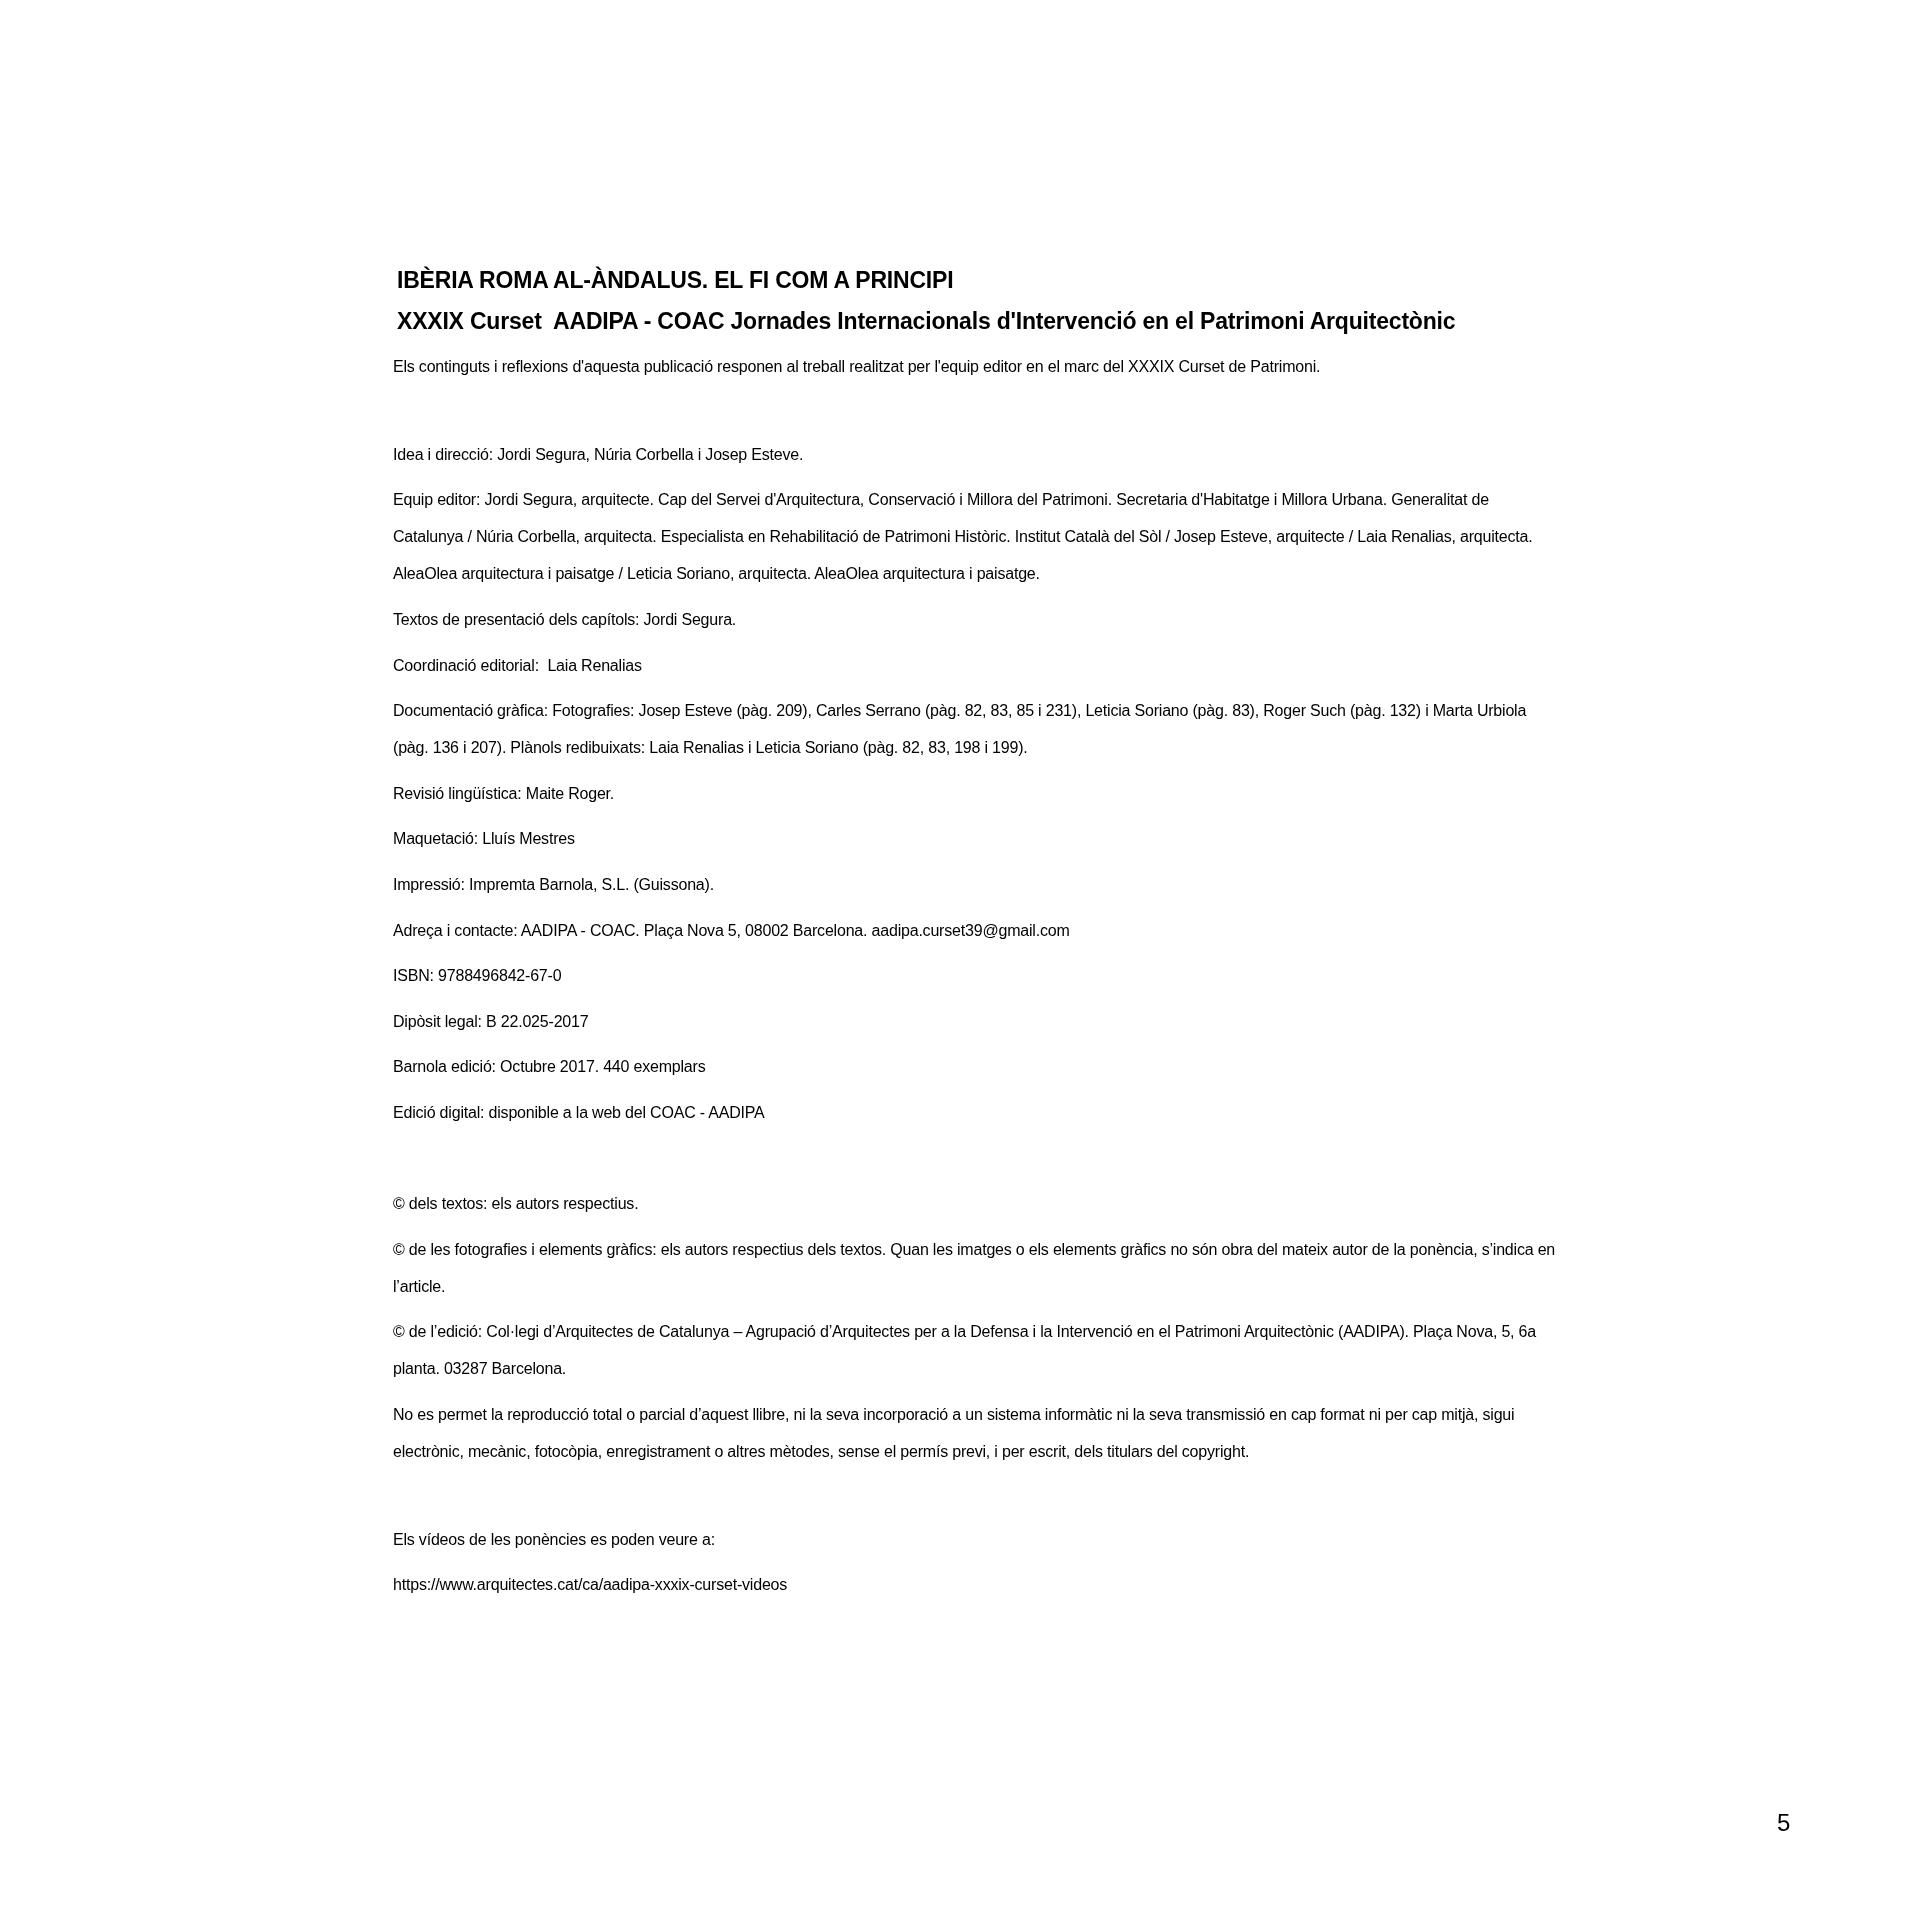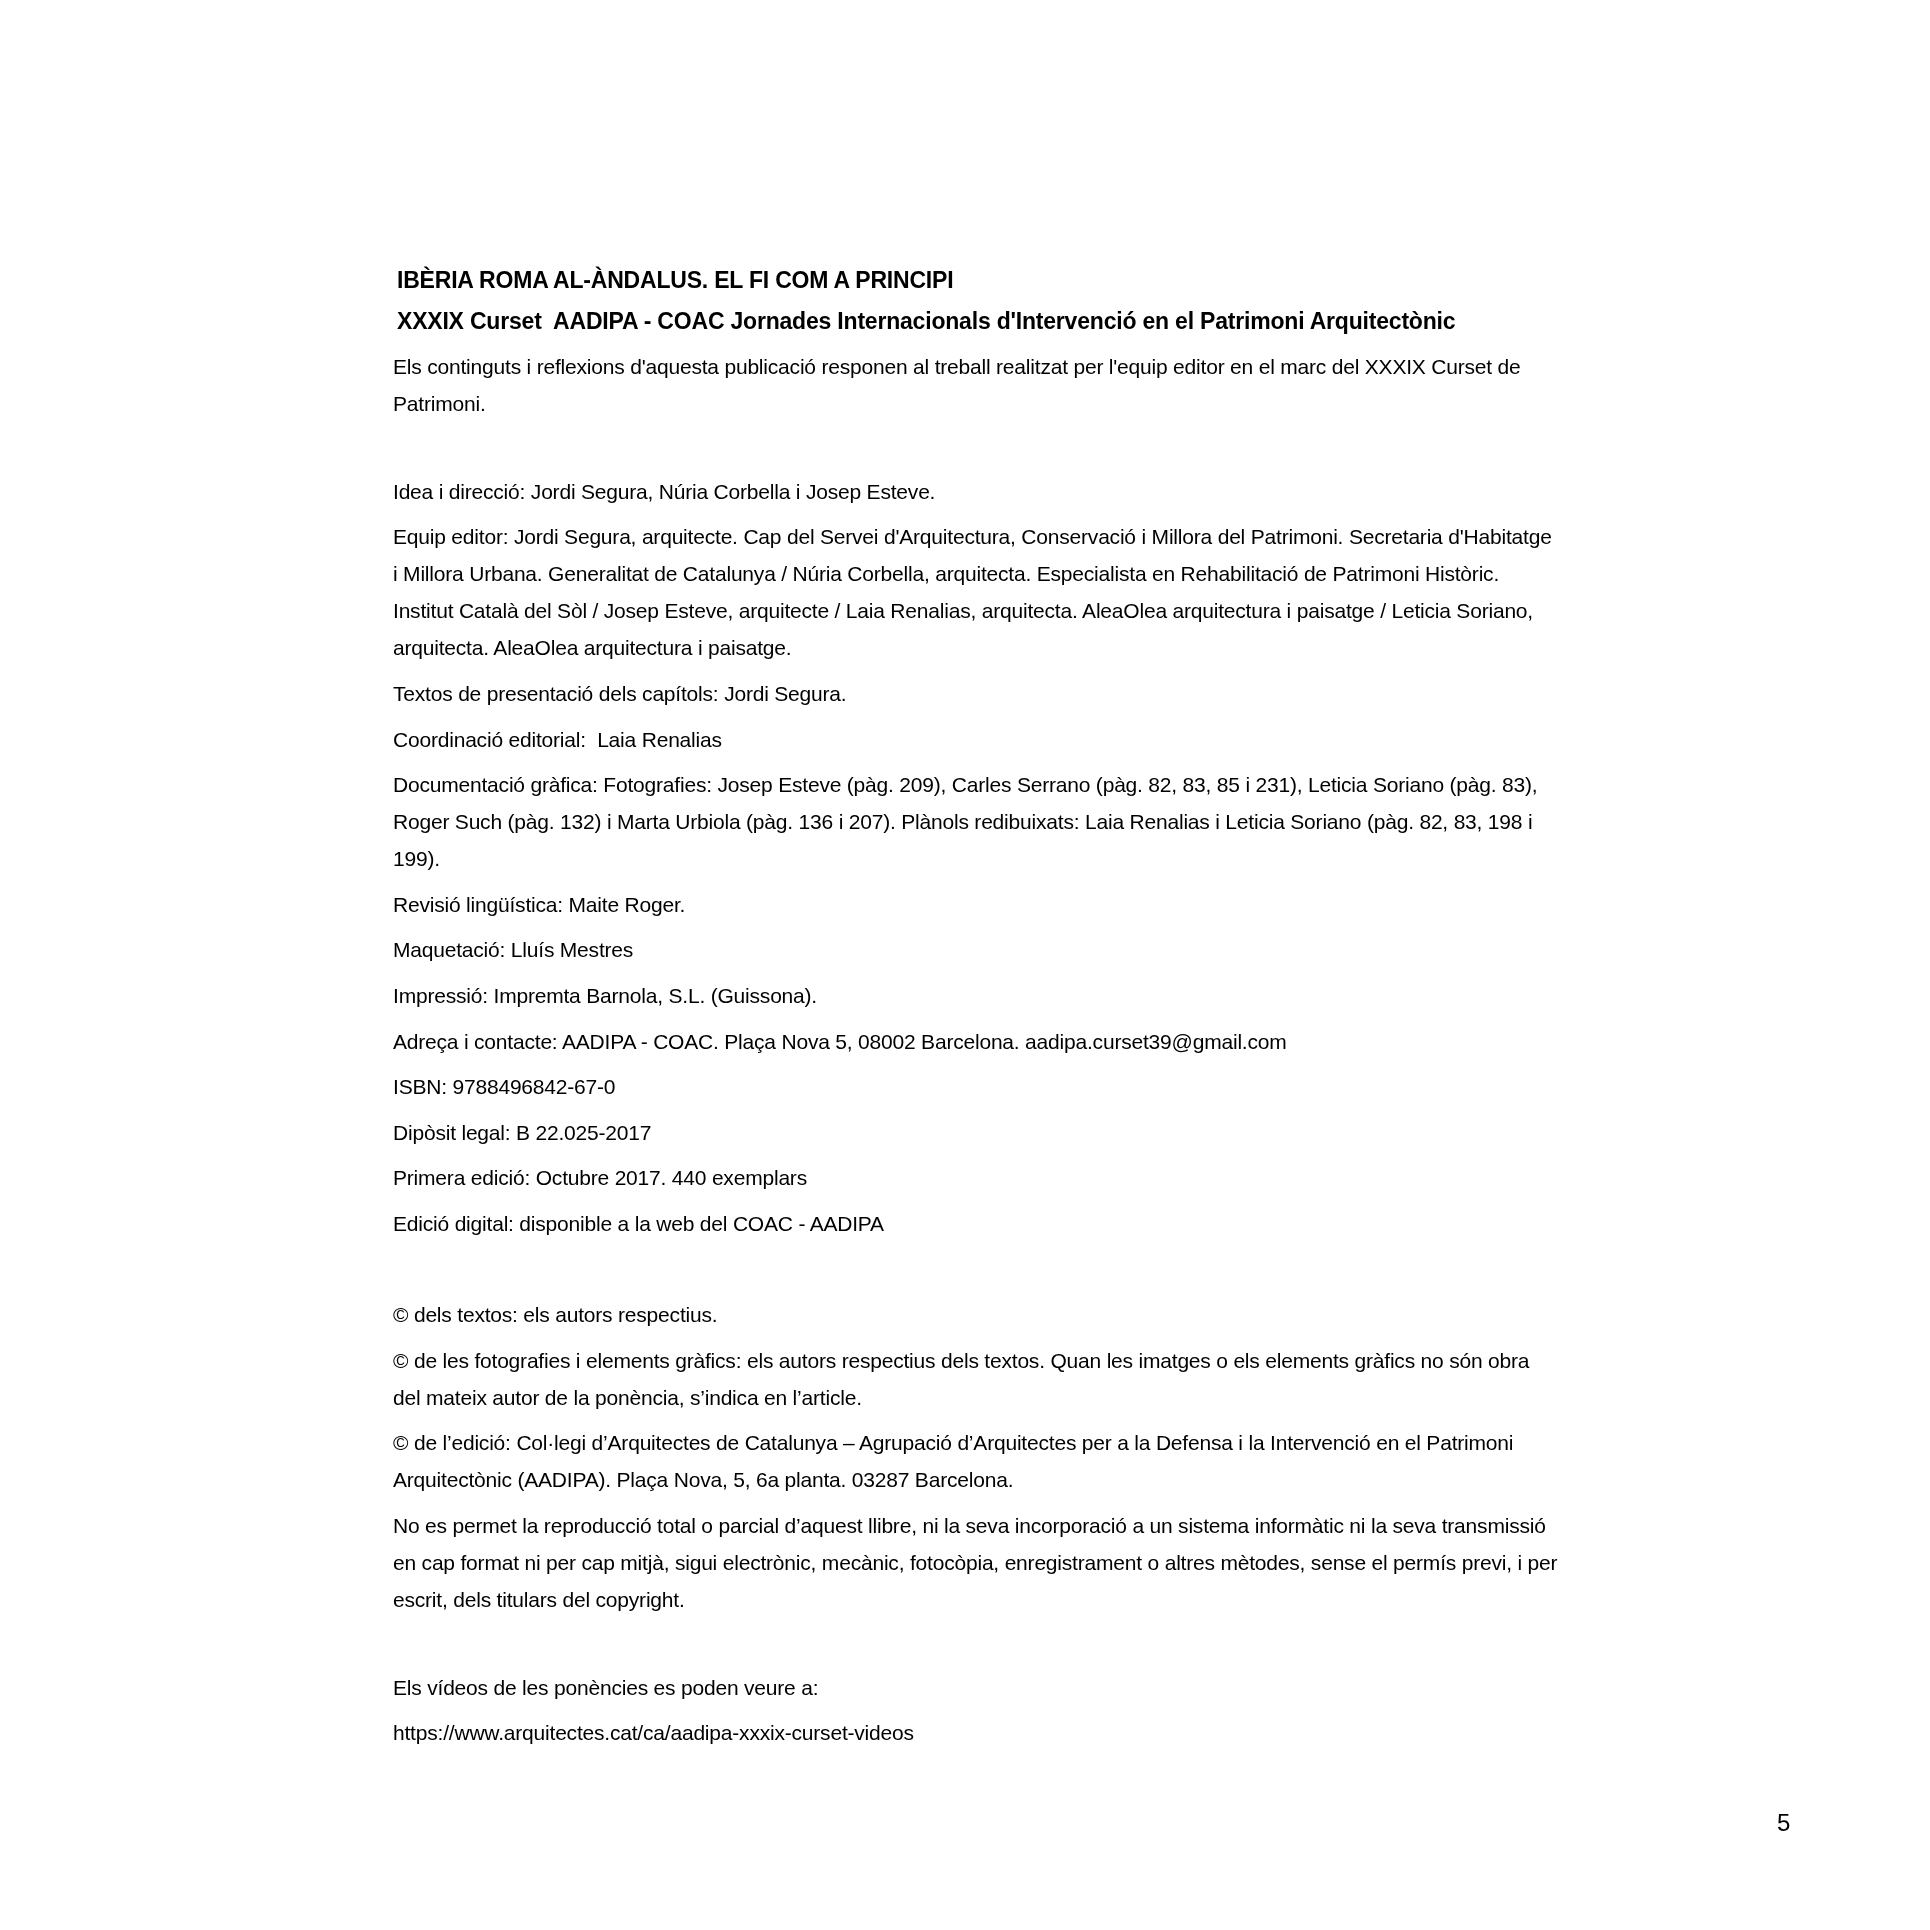--- a/index.html
+++ b/index.html
@@ -24,21 +24,21 @@
   }
   .title-line {
     font-size: 23px;
     font-weight: bold;
     line-height: 37px;
     margin: 4px;
     letter-spacing: -0.2px;
     white-space: pre;
   }
   p.para {
-    font-size: 21px;
+    font-size: 16px;
     line-height: 37px;
     letter-spacing: -0.2px;
     margin: 0 0 8.6px 0;
   }
   .intro {
     margin-top: 7.8px !important;
   }
   .label {
     font-weight: normal;
   }
@@ -80,21 +80,21 @@
       <p class="para"><span class="label">Equip editor:</span><span class="value"> Jordi Segura, arquitecte. Cap del Servei d'Arquitectura, Conservació i Millora del Patrimoni. Secretaria d'Habitatge i Millora Urbana. Generalitat de Catalunya / Núria Corbella, arquitecta. Especialista en Rehabilitació de Patrimoni Històric. Institut Català del Sòl / Josep Esteve, arquitecte / Laia Renalias, arquitecta. AleaOlea arquitectura i paisatge / Leticia Soriano, arquitecta. AleaOlea arquitectura i paisatge.</span></p>
       <p class="para"><span class="label">Textos de presentació dels capítols:</span><span class="value"> Jordi Segura.</span></p>
       <p class="para"><span class="label">Coordinació editorial:</span><span class="value">  Laia Renalias</span></p>
       <p class="para"><span class="label">Documentació gràfica:</span><span class="value"> Fotografies: Josep Esteve (pàg. 209), Carles Serrano (pàg. 82, 83, 85 i 231), Leticia Soriano (pàg. 83), Roger Such (pàg. 132) i Marta Urbiola (pàg. 136 i 207). Plànols redibuixats: Laia Renalias i Leticia Soriano (pàg. 82, 83, 198 i 199).</span></p>
       <p class="para"><span class="label">Revisió lingüística:</span><span class="value"> Maite Roger.</span></p>
       <p class="para"><span class="label">Maquetació:</span><span class="value"> Lluís Mestres</span></p>
       <p class="para"><span class="label">Impressió:</span><span class="value"> Impremta Barnola, S.L. (Guissona).</span></p>
       <p class="para"><span class="label">Adreça i contacte:</span><span class="value"> AADIPA - COAC. Plaça Nova 5, 08002 Barcelona. aadipa.curset39@gmail.com</span></p>
       <p class="para"><span class="label">ISBN:</span><span class="value"> 9788496842-67-0</span></p>
       <p class="para"><span class="label">Dipòsit legal:</span><span class="value"> B 22.025-2017</span></p>
-      <p class="para"><span class="label">Primera edició:</span><span class="value"> Octubre 2017. 440 exemplars</span></p>
+      <p class="para"><span class="label">Barnola edició:</span><span class="value"> Octubre 2017. 440 exemplars</span></p>
       <p class="para"><span class="label">Edició digital:</span><span class="value"> disponible a la web del COAC - AADIPA</span></p>
     </div>
 
     <div class="copyright-section">
       <p class="para"><span class="label">© dels textos:</span><span class="value"> els autors respectius.</span></p>
       <p class="para"><span class="label">© de les fotografies i elements gràfics:</span><span class="value"> els autors respectius dels textos. Quan les imatges o els elements gràfics no són obra del mateix autor de la ponència, s’indica en l’article.</span></p>
       <p class="para"><span class="label">© de l’edició:</span><span class="value"> Col·legi d’Arquitectes de Catalunya – Agrupació d’Arquitectes per a la Defensa i la Intervenció en el Patrimoni Arquitectònic (AADIPA). Plaça Nova, 5, 6a planta. 03287 Barcelona.</span></p>
       <p class="para"><span class="value">No es permet la reproducció total o parcial d’aquest llibre, ni la seva incorporació a un sistema informàtic ni la seva transmissió en cap format ni per cap mitjà, sigui electrònic, mecànic, fotocòpia, enregistrament o altres mètodes, sense el permís previ, i per escrit, dels titulars del copyright.</span></p>
     </div>
 

